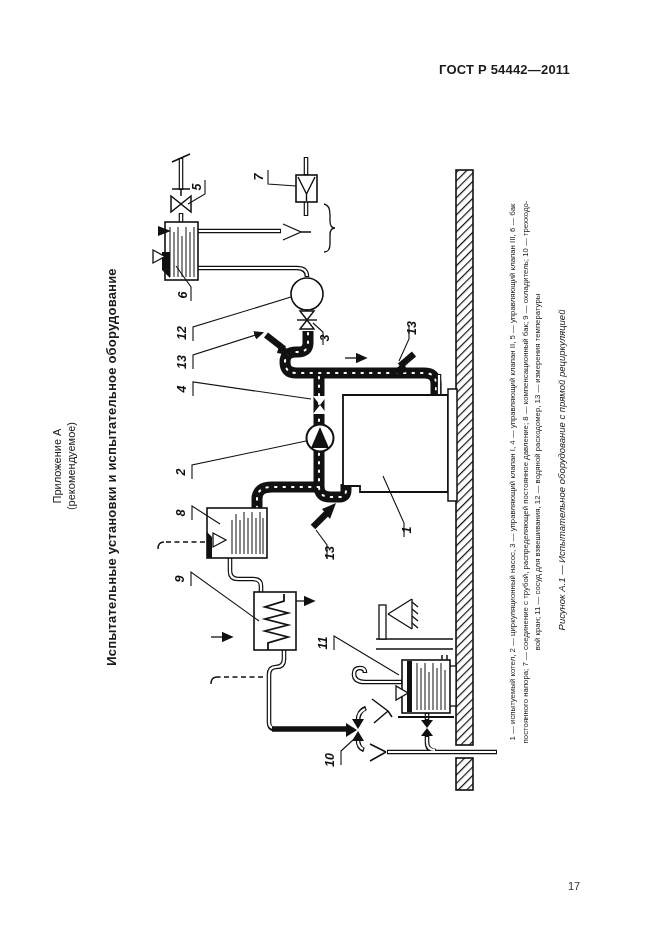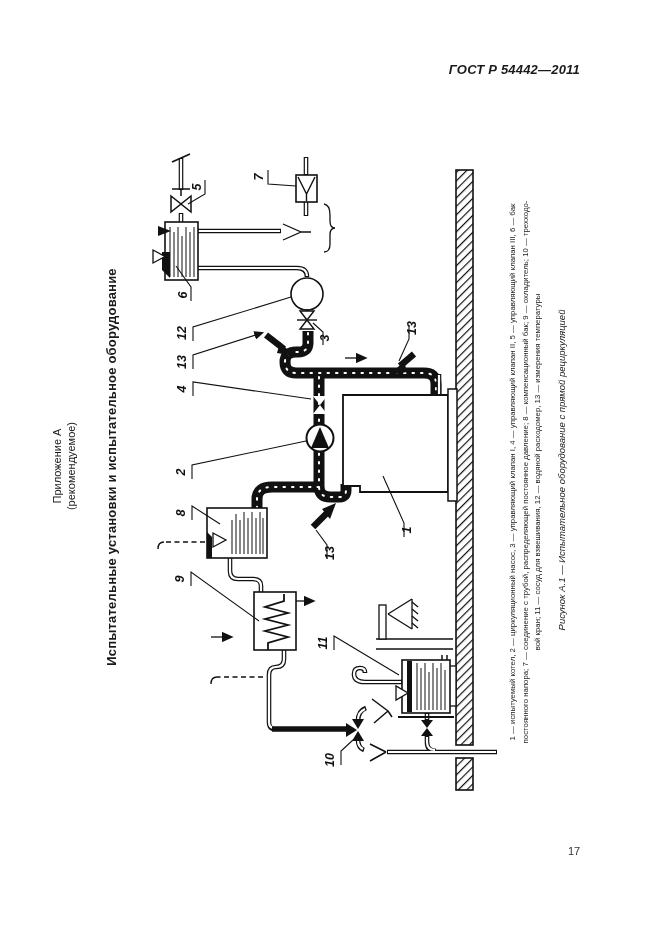--- a/index.html
+++ b/index.html
@@ -15,36 +15,36 @@
   .page-num{font-size:11px;color:#333;}
   svg text.dlabel{font-family:"Liberation Sans",sans-serif;font-style:italic;font-weight:bold;font-size:12.5px;fill:#111;}
   .ln{stroke:#111;stroke-width:1.3;fill:none;}
   .thin{stroke:#111;stroke-width:1.5;fill:none;}
 </style>
 </head>
 <body>
 
 <div class="page">
 
-  <div class="abs gost-header" style="top:62px;right:81px;font-style:italic;">ГОСТ Р 54442—2011</div>
+  <div class="abs gost-header" style="top:62px;right:91px;">ГОСТ Р 54442—2011</div>
 
   <div class="rot appendix" style="left:64px;top:466px;">
     <div>Приложение А</div>
     <div>(рекомендуемое)</div>
   </div>
   <div class="rot main-heading" style="left:111px;top:467px;">Испытательные установки и испытательное оборудование</div>
 
   <div class="rot legend" style="left:526px;top:472px;">
     <div>1 — испытуемый котел, 2 — циркуляционный насос, 3 — управляющий клапан I, 4 — управляющий клапан II, 5 — управляющий клапан III, 6 — бак</div>
     <div>постоянного напора; 7 — соединение с трубой, распределяющей постоянное давление; 8 — компенсационный бак; 9 — охладитель; 10 — трехходо-</div>
     <div>вой кран; 11 — сосуд для взвешивания, 12 — водяной расходомер, 13 — измерения температуры</div>
   </div>
   <div class="rot fig-caption" style="left:561px;top:470px;">Рисунок А.1 — Испытательное оборудование с прямой рециркуляцией</div>
 
-  <div class="abs page-num" style="left:568px;top:845px;">17</div>
+  <div class="abs page-num" style="left:568px;top:880px;">17</div>
 
   <svg class="abs" style="left:0;top:0;" width="661" height="936" viewBox="0 0 661 936">
     <defs>
       <pattern id="hatch" width="6" height="6" patternUnits="userSpaceOnUse" patternTransform="rotate(45)">
         <line x1="0" y1="0" x2="0" y2="6" stroke="#111" stroke-width="2.4"></line>
       </pattern>
       <marker id="ah" markerWidth="9" markerHeight="8" refX="7" refY="4" orient="auto">
         <polygon points="0,0 9,4 0,8" fill="#111"></polygon>
       </marker>
     </defs>

